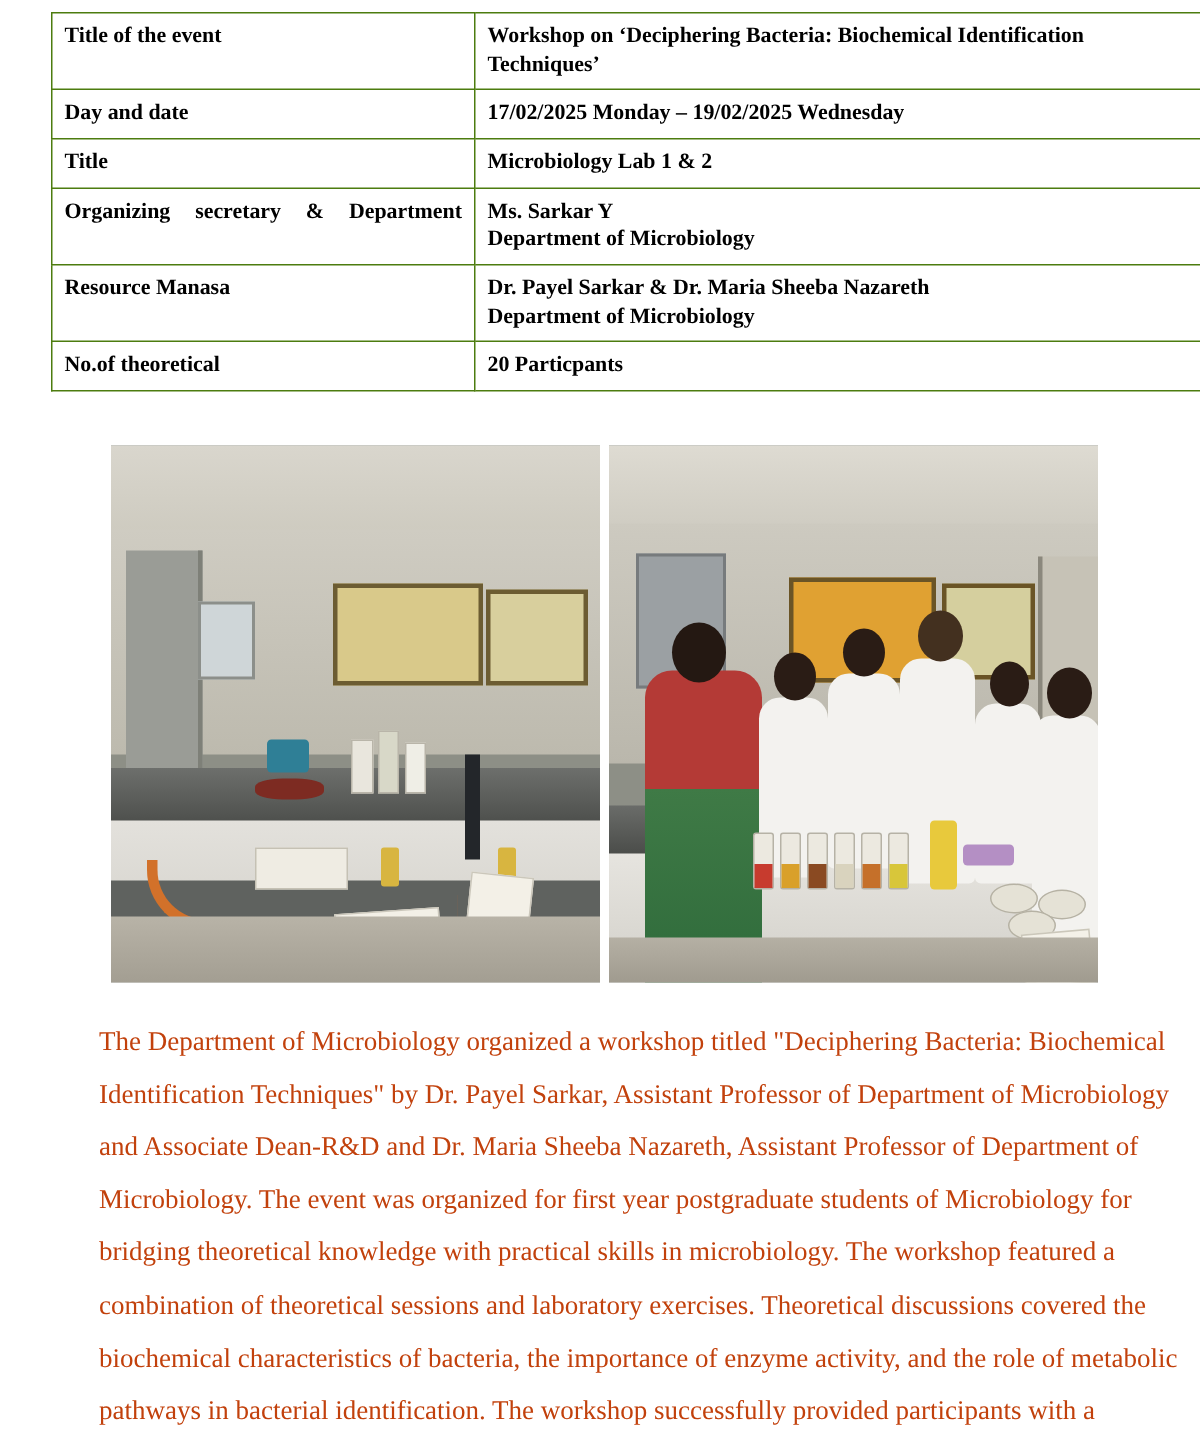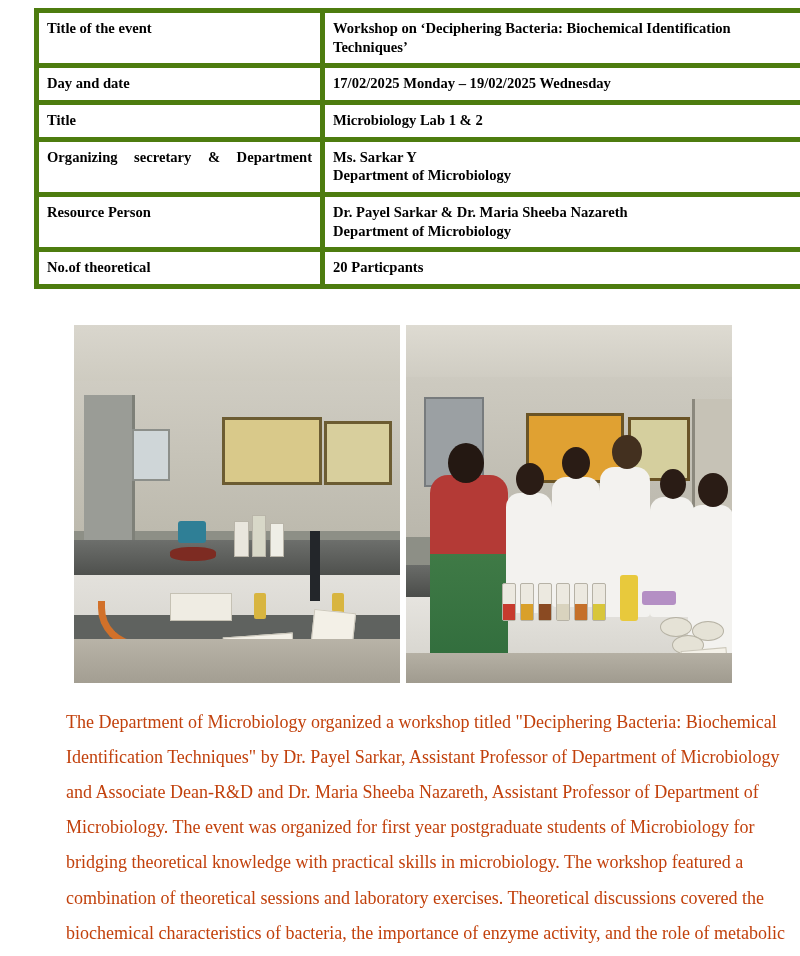--- a/index.html
+++ b/index.html
@@ -23,21 +23,21 @@
   }
 
   
   table.details {
     width: 738px;
     border-collapse: collapse;
     table-layout: fixed;
     margin: 0 0 0 0;
   }
   table.details td {
-    border: 5px solid #4d7c0f;
+    border: 1px solid #4d7c0f;
     vertical-align: top;
     padding: 6px 8px 7px 8px;
     font-weight: bold;
     font-size: 14.6px;
     line-height: 1.28;
   }
   td.label {
     width: 265px;
   }
   td.label.justify {
@@ -284,21 +284,21 @@
         <td class="value">Microbiology Lab 1 &amp; 2</td>
       </tr>
       <tr>
         <td class="label justify">Organizing secretary &amp; Department</td>
         <td class="value">
           <span>Ms. Sarkar Y</span>
           <span class="sub">Department of Microbiology</span>
         </td>
       </tr>
       <tr>
-        <td class="label">Resource Person</td>
+        <td class="label">Resource Manasa</td>
         <td class="value">
           <span>Dr. Payel Sarkar &amp; Dr. Maria Sheeba Nazareth</span>
           <span class="sub">Department of Microbiology</span>
         </td>
       </tr>
       <tr>
         <td class="label">No.of theoretical</td>
         <td class="value">20 Particpants</td>
       </tr>
     </tbody>

